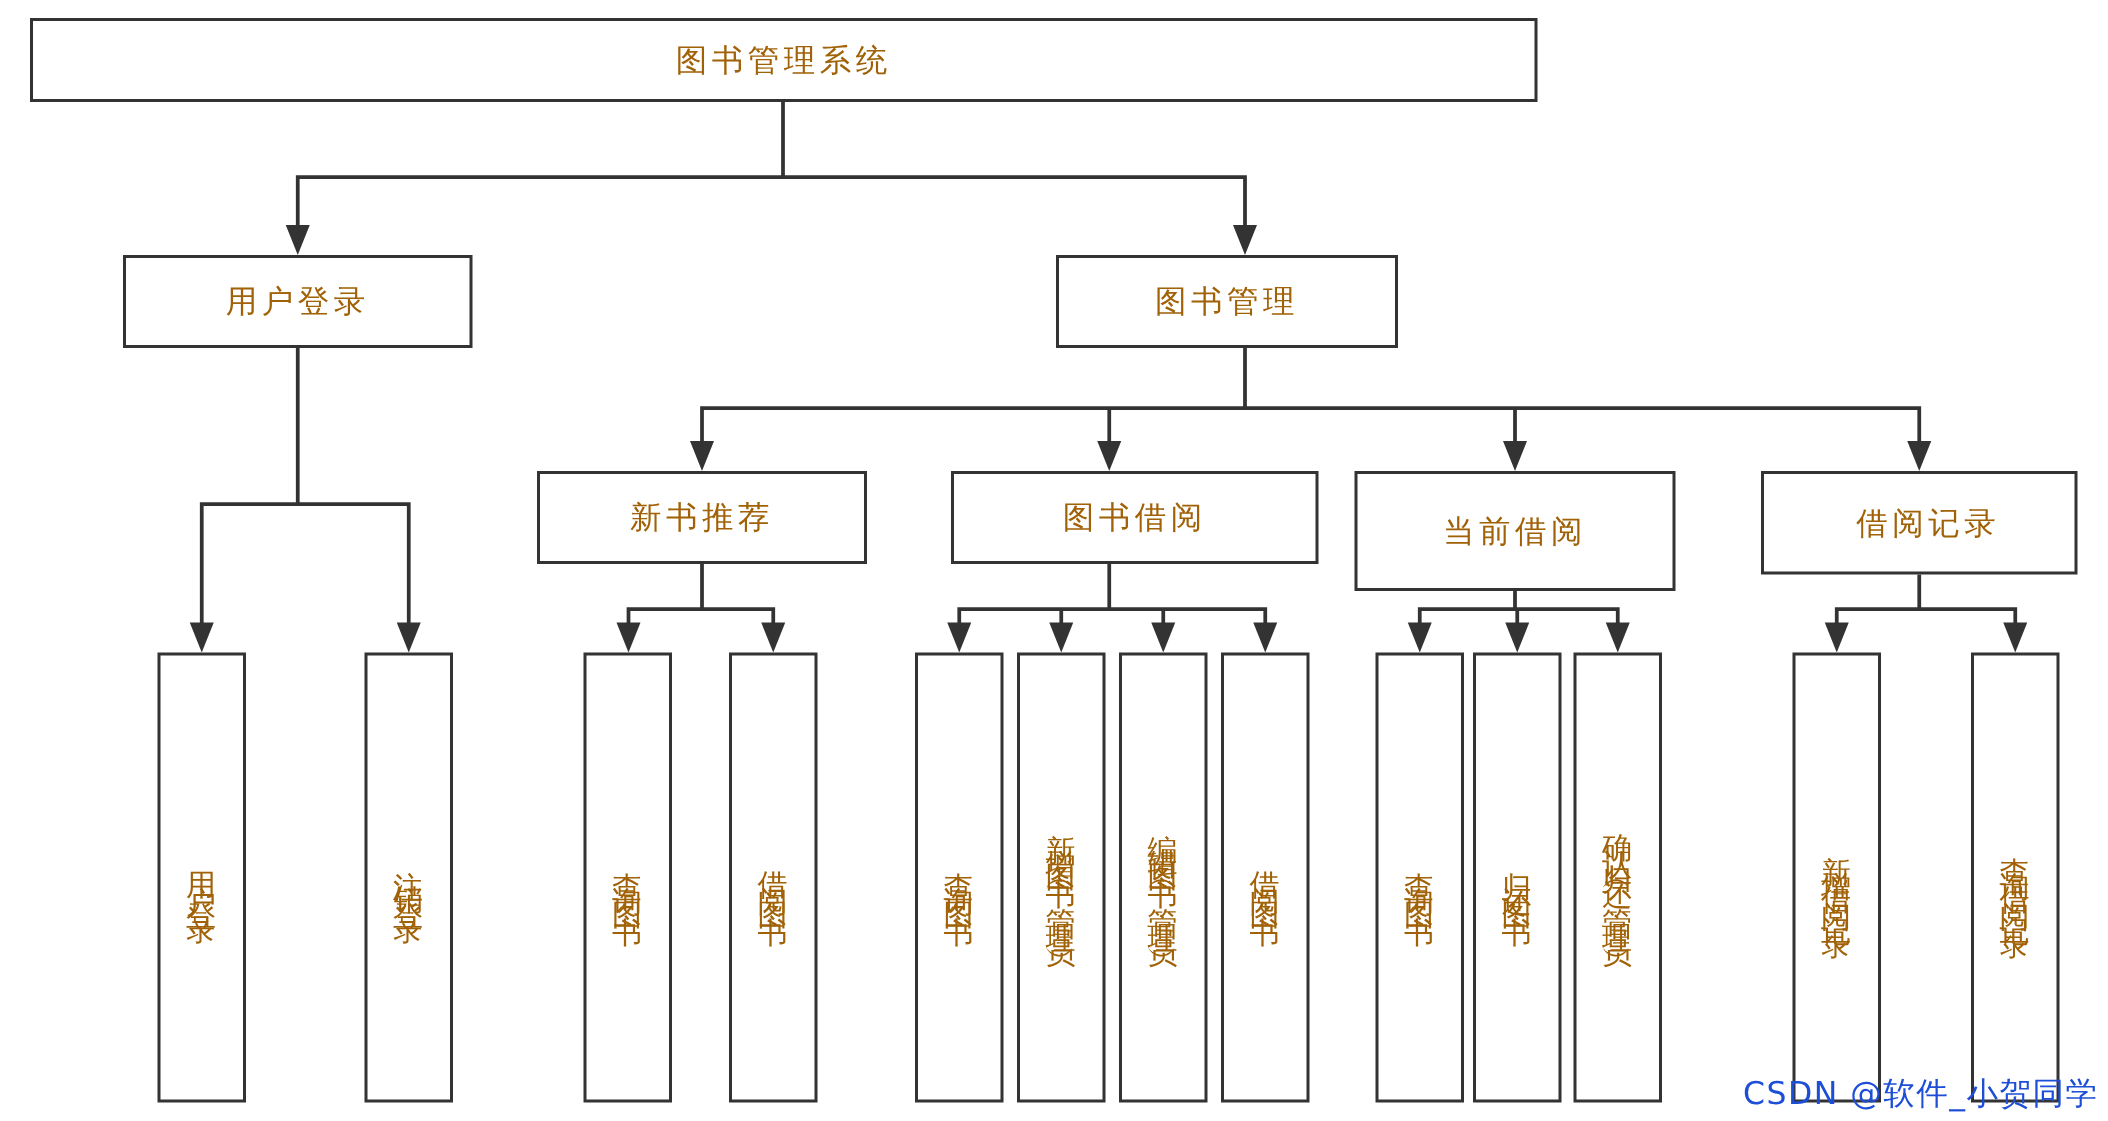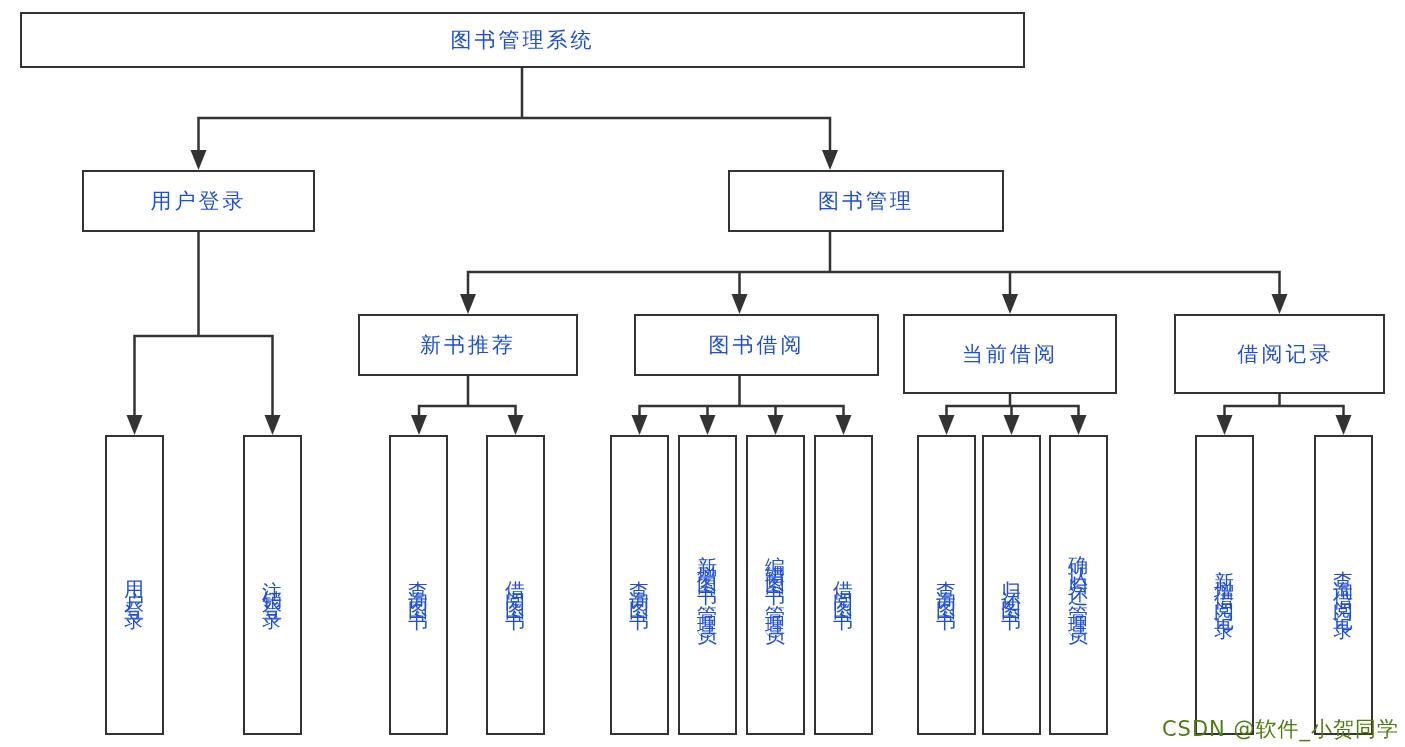--- a/index.html
+++ b/index.html
@@ -22,59 +22,59 @@
     height: 747px;
   }
   .box {
     position: absolute;
     box-sizing: border-box;
     border: 2.5px solid #333333;
     background: #ffffff;
     display: flex;
     align-items: center;
     justify-content: center;
-    color: #1d4ed8;
+    color: #a16207;
   }
   .hbox .label {
     font-size: 21px;
     letter-spacing: 3px;
     white-space: nowrap;
   }
   .vbox .label {
     writing-mode: vertical-rl;
     text-orientation: mixed;
     font-size: 20px;
     letter-spacing: 10px;
     line-height: 1;
     white-space: nowrap;
   }
   
   .b-root  { left: 20px;   top: 12px;  width: 1005px; height: 56px; }
   .b-l2a   { left: 82px;   top: 170px; width: 233px;  height: 62px; }
-  .b-l2b   { left: 728px;  top: 170px; width: 276px;  height: 62px; }
+  .b-l2b   { left: 704px;  top: 170px; width: 228px;  height: 62px; }
   .b-l3a   { left: 358px;  top: 314px; width: 220px;  height: 62px; justify-content: center; }
   .b-l3b   { left: 634px;  top: 314px; width: 245px;  height: 62px; }
   .b-l3c   { left: 903px;  top: 314px; width: 214px;  height: 80px; }
-  .b-l3d   { left: 1174px; top: 314px; width: 211px;  height: 80px; padding-left: 12px; }
+  .b-l3d   { left: 1174px; top: 314px; width: 211px;  height: 69px; padding-left: 12px; }
   
   .vbox    { top: 435px; height: 300px; width: 59px; }
   .b-a1 { left: 105px; }  .b-a2 { left: 243px; }
   .b-b1 { left: 389px; }  .b-b2 { left: 486px; }
   .b-c1 { left: 610px; }  .b-c2 { left: 678px; }
   .b-c3 { left: 746px; }  .b-c4 { left: 814px; }
   .b-d1 { left: 917px; }  .b-d2 { left: 982px; }
   .b-d3 { left: 1049px; }
   .b-e1 { left: 1195px; } .b-e2 { left: 1314px; }
   #watermark {
     position: absolute;
     top: 715px;
     right: 6px;
     font-size: 21px;
     letter-spacing: 1px;
-    color: #4d7c0f;
+    color: #1d4ed8;
     white-space: nowrap;
   }
 </style>
 </head>
 <body>
 
 <div id="canvas">
 
   <svg id="wires" viewBox="0 0 1405 747" xmlns="http://www.w3.org/2000/svg">
     <g stroke="#333333" stroke-width="2.5" fill="none">

